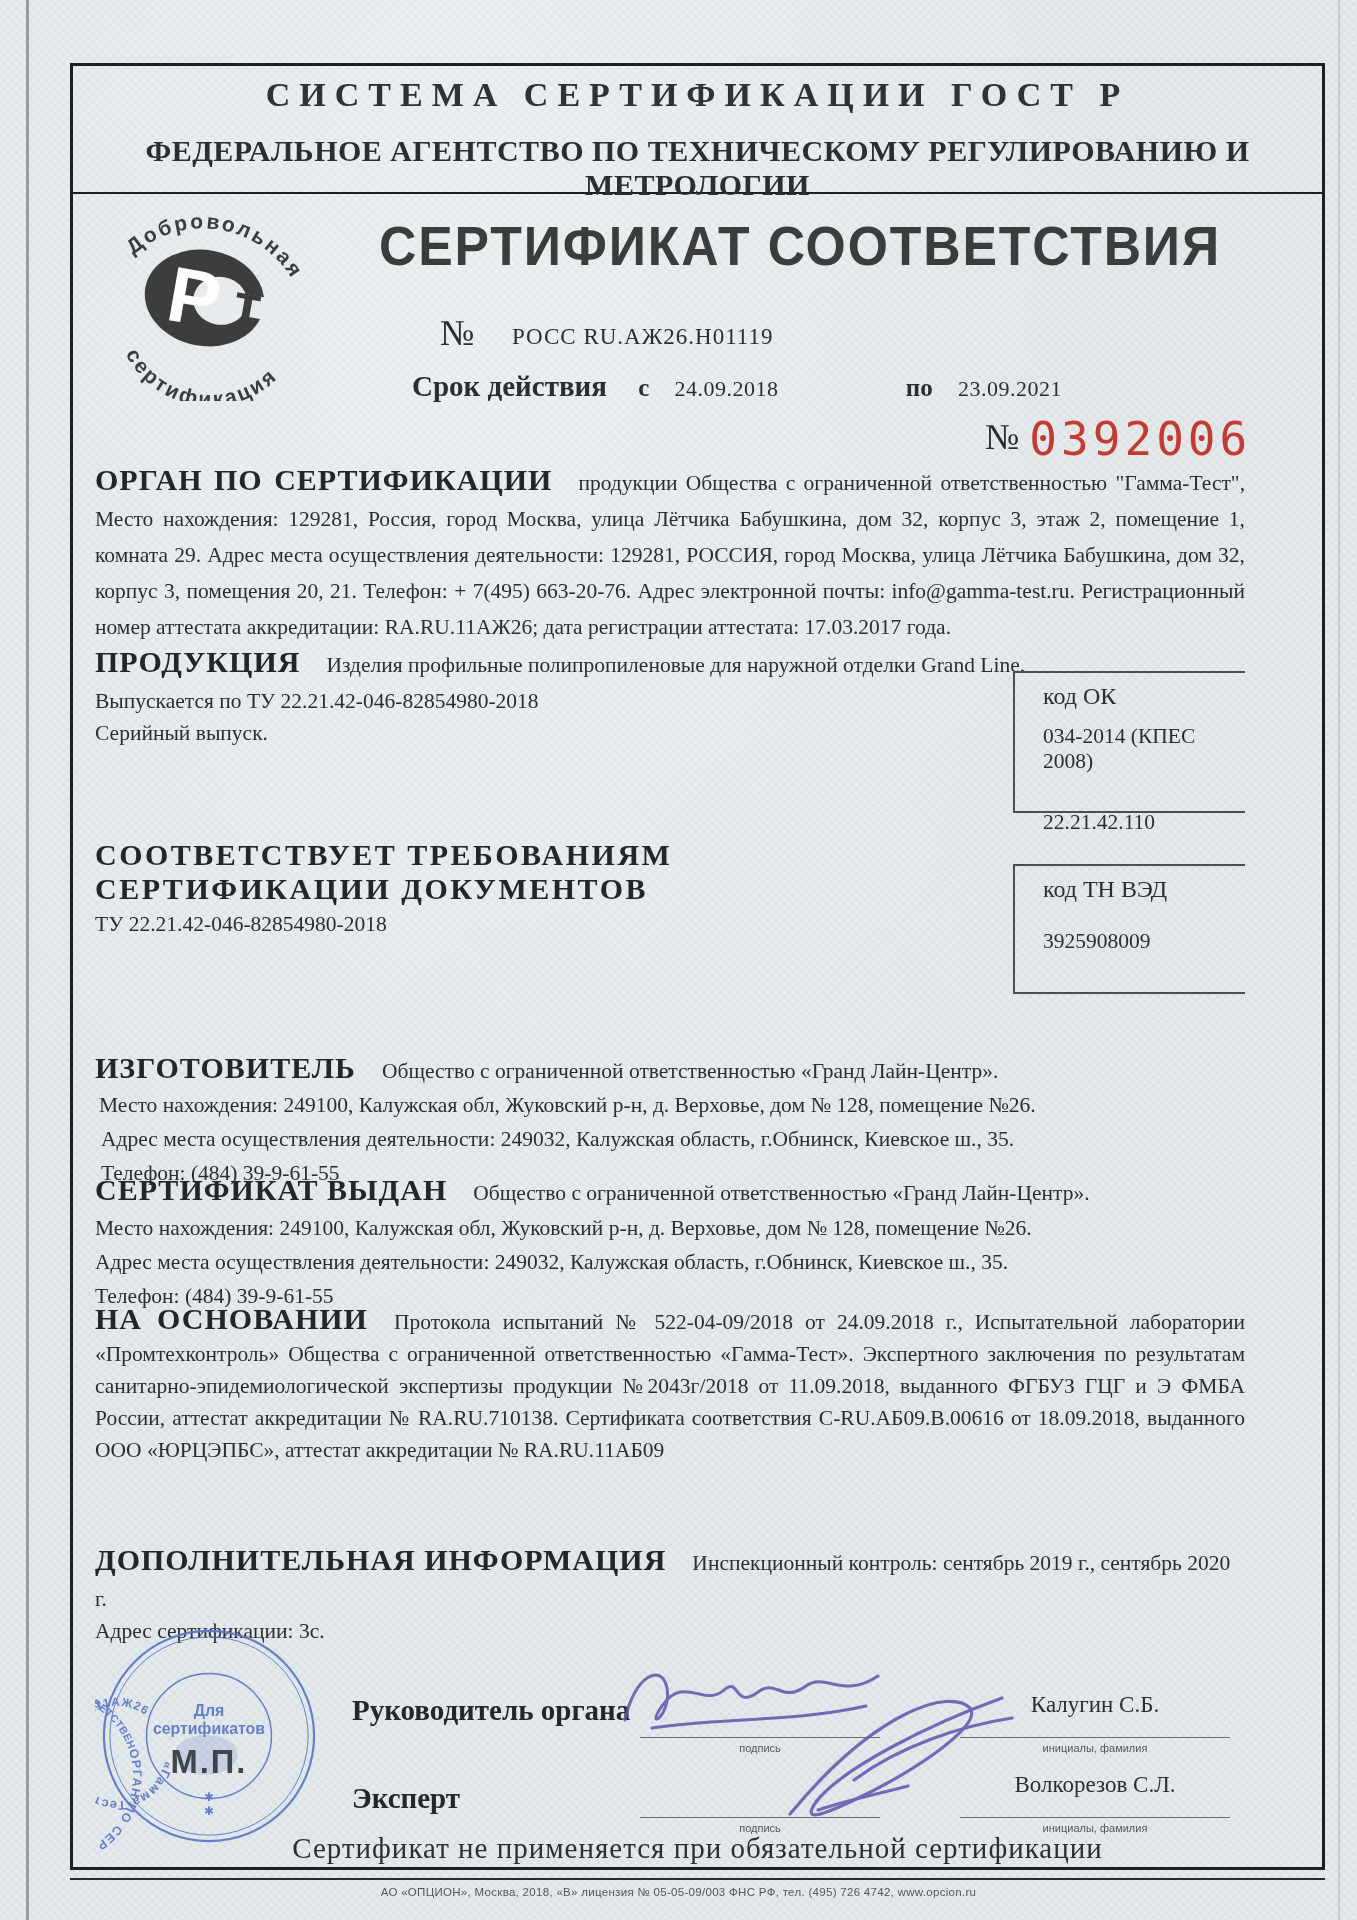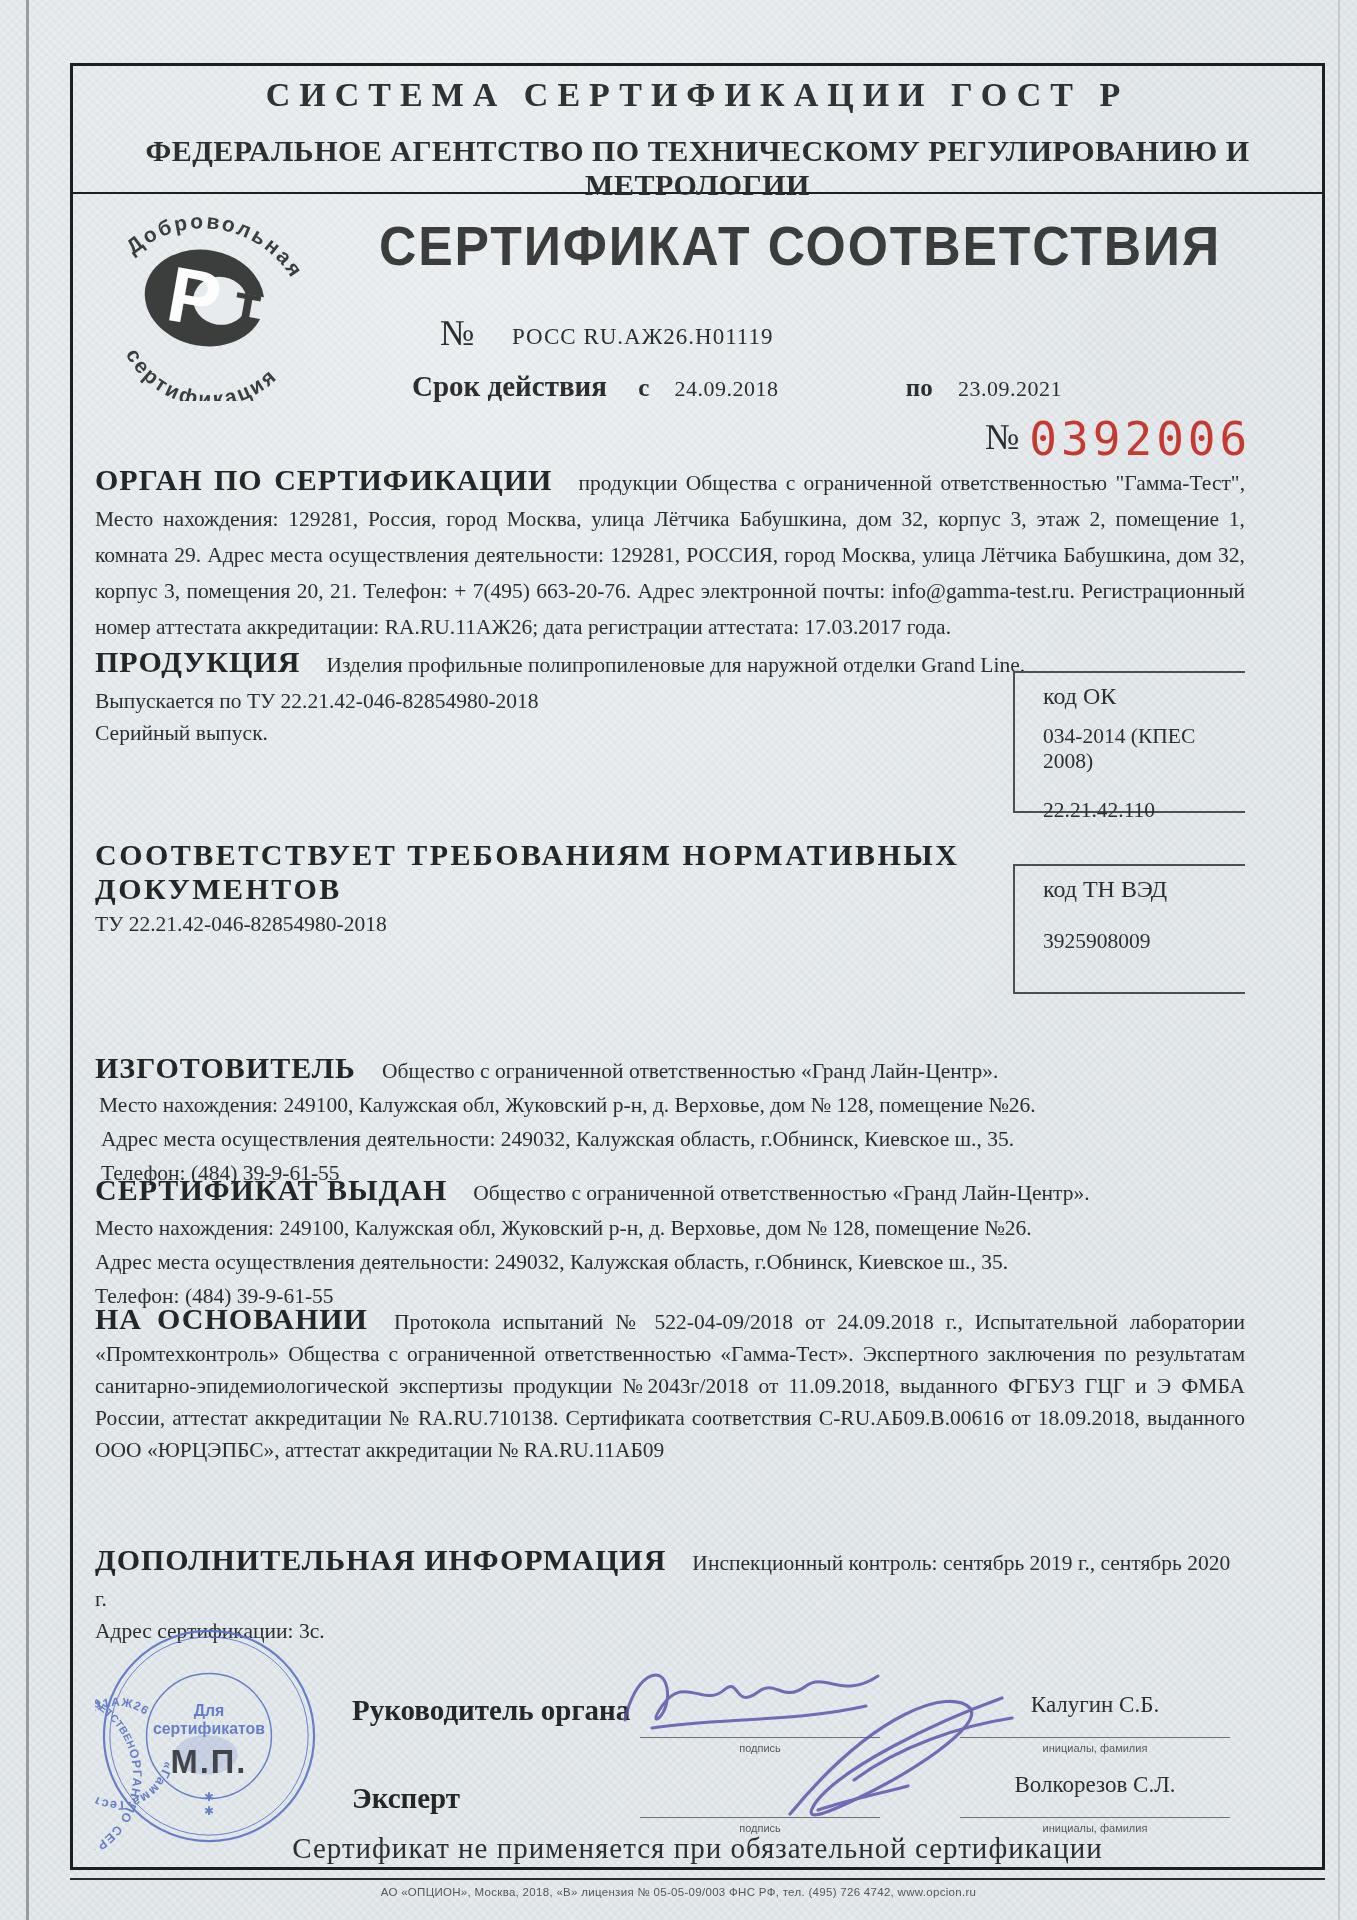--- a/index.html
+++ b/index.html
@@ -112,25 +112,25 @@
     <div class="para" style="text-align:left;">
       <span class="sec-h">ПРОДУКЦИЯ</span><span>Изделия профильные полипропиленовые для наружной отделки Grand Line.</span>
     </div>
     <div class="line" style="margin-top:6px;">Выпускается по ТУ 22.21.42-046-82854980-2018</div>
     <div class="line" style="margin-top:7px;">Серийный выпуск.</div>
   </div>
 
   <div class="abs codebox" style="left:1013px;top:671px;width:232px;height:142px;">
     <div class="cb-label">код ОК</div>
     <div class="cb-line">034-2014 (КПЕС 2008)</div>
-    <div class="cb-line" style="margin-top:24px;">22.21.42.110</div>
+    <div class="cb-line" style="margin-top:36px;">22.21.42.110</div>
   </div>
 
   <div class="abs" style="left:95px;top:838px;width:900px;">
-    <div class="sec-h wide">СООТВЕТСТВУЕТ ТРЕБОВАНИЯМ НОРМАТИВНЫХ ДОКУМЕНТОВ</div>
+    <div class="sec-h wide">СООТВЕТСТВУЕТ ТРЕБОВАНИЯМ СЕРТИФИКАЦИИ ДОКУМЕНТОВ</div>
     <div class="line" style="margin-top:6px;">ТУ 22.21.42-046-82854980-2018</div>
   </div>
 
   <div class="abs codebox" style="left:1013px;top:864px;width:232px;height:130px;">
     <div class="cb-label">код ТН ВЭД</div>
     <div class="cb-line" style="margin-top:26px;">3925908009</div>
   </div>
 
   <div class="abs" style="left:95px;top:1050px;width:1150px;">
     <div class="para" style="text-align:left;">

